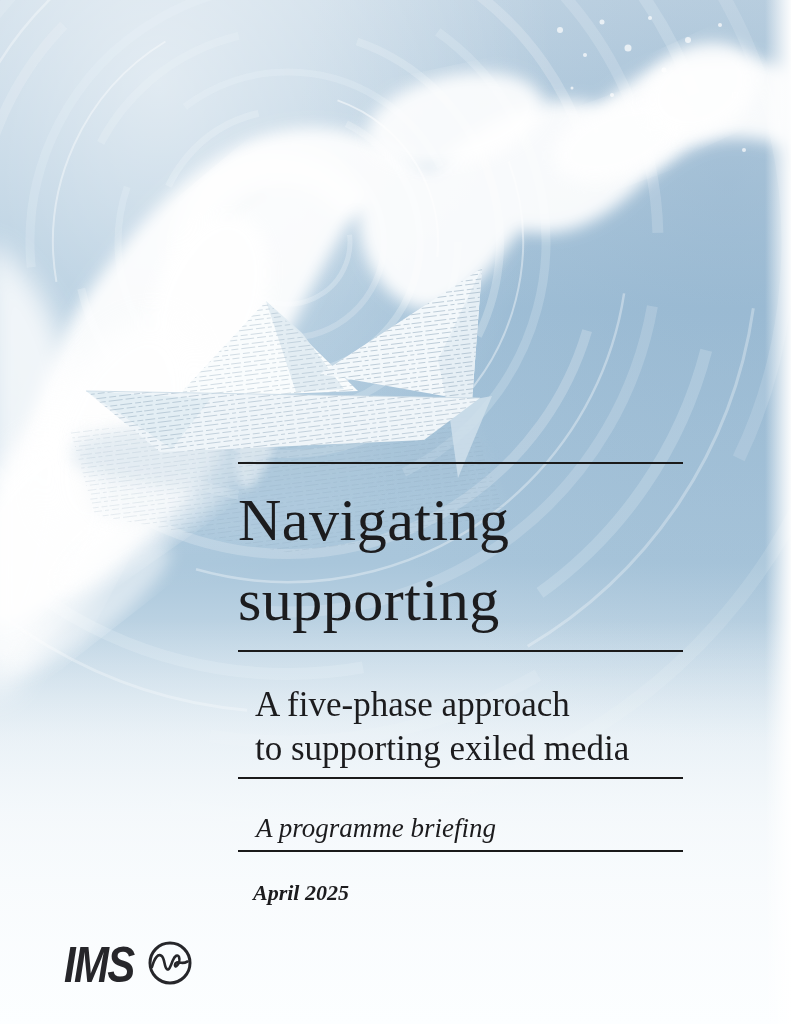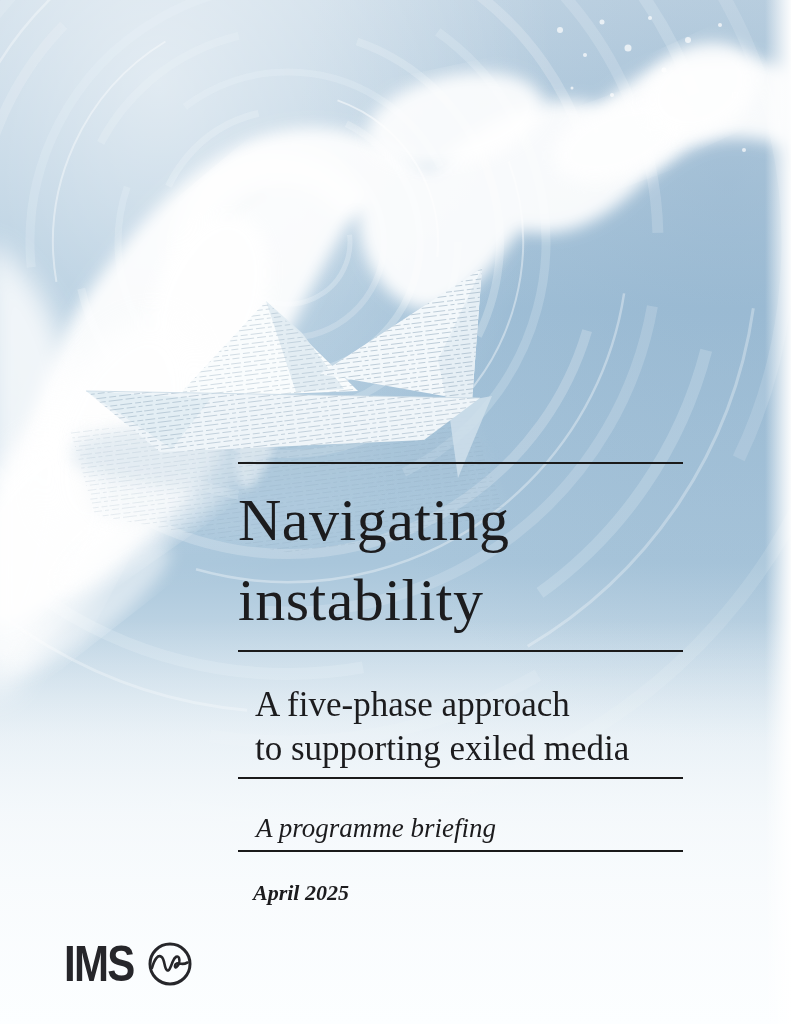--- a/index.html
+++ b/index.html
@@ -23,21 +23,21 @@
   }
   .subtitle span{display:block;}
   .doctype{
     position:absolute;left:240px;top:792px;margin:16px;
     font-size:27px;line-height:40px;font-style:italic;font-weight:400;
   }
   .date{
     position:absolute;left:241px;top:864px;margin:12px;
     font-size:22px;line-height:34px;font-style:italic;font-weight:700;
   }
-  .logo{position:absolute;left:64px;top:940px;height:48px;display:flex;align-items:center;}
+  .logo{position:absolute;left:64px;top:940px;height:48px;display:flex;align-items:flex-start;font-style:italic;}
   .logo-text{
     font-family:"Liberation Sans", sans-serif;font-weight:700;
     font-size:50px;line-height:1;letter-spacing:-2px;
     color:var(--logo-ink,#26262a);
     transform:scaleX(.84);transform-origin:left center;
   }
   .logo-mark{width:46px;height:46px;display:block;}
   .logo-mark circle,.logo-mark path{stroke:var(--logo-ink,#26262a);}
 </style>
 </head>
@@ -177,21 +177,21 @@
     </g>
 
     <rect x="0" y="620" width="791" height="404" fill="url(#fadeB)"></rect>
     <rect x="765" y="0" width="26" height="1024" fill="url(#fadeR)"></rect>
   </svg>
 
   <div class="rule rule-1"></div>
 
   <h1 class="title">
     <span>Navigating</span>
-    <span>instability</span>
+    <span>supporting</span>
   </h1>
 
   <div class="rule rule-2"></div>
 
   <h2 class="subtitle">
     <span>A five-phase approach</span>
     <span>to supporting exiled media</span>
   </h2>
 
   <div class="rule rule-3"></div>

